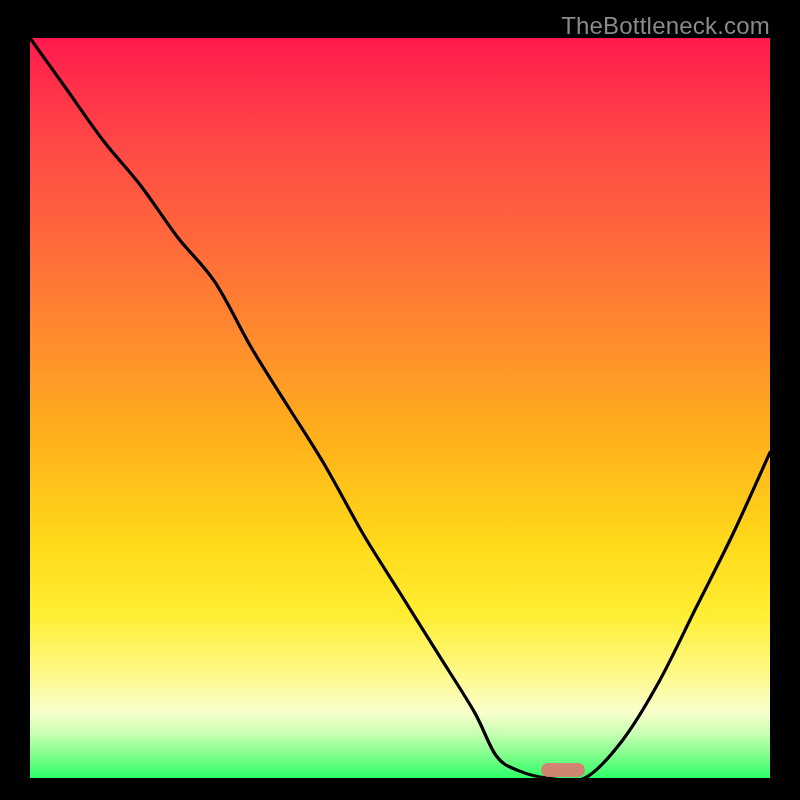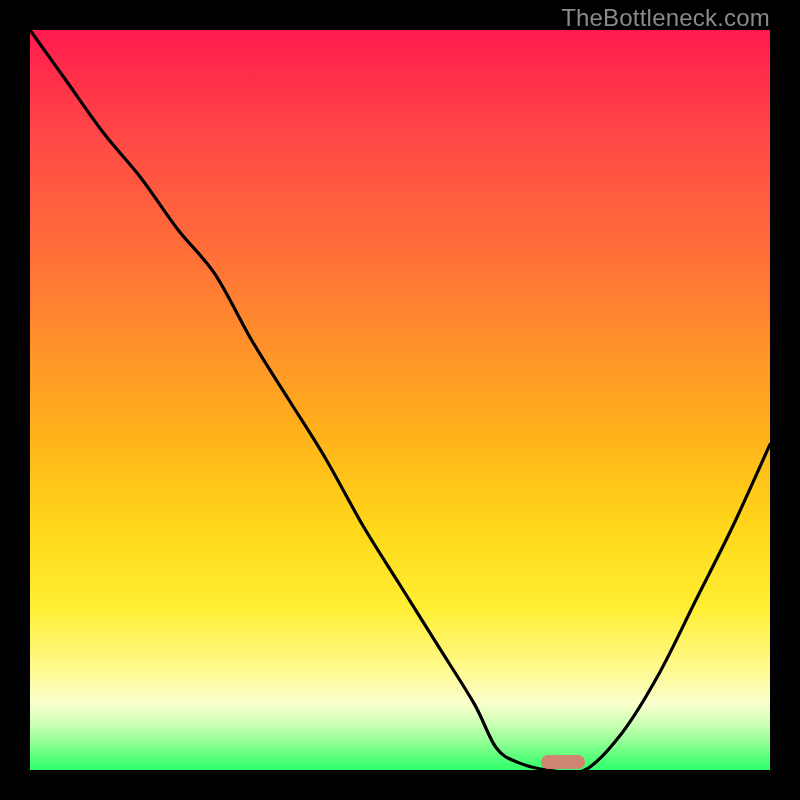--- a/index.html
+++ b/index.html
@@ -6,21 +6,21 @@
     margin: 0;
     padding: 0;
     width: 800px;
     height: 800px;
     background: #000;
     overflow: hidden;
     font-family: Arial, Helvetica, sans-serif;
   }
   .frame {
     position: absolute;
-    top: 0;
+    top: 8px;
     left: 0;
     width: 800px;
     height: 707px;
     background: #000;
   }
   .plot {
     position: absolute;
     top: 30px;
     left: 30px;
     width: 740px;

